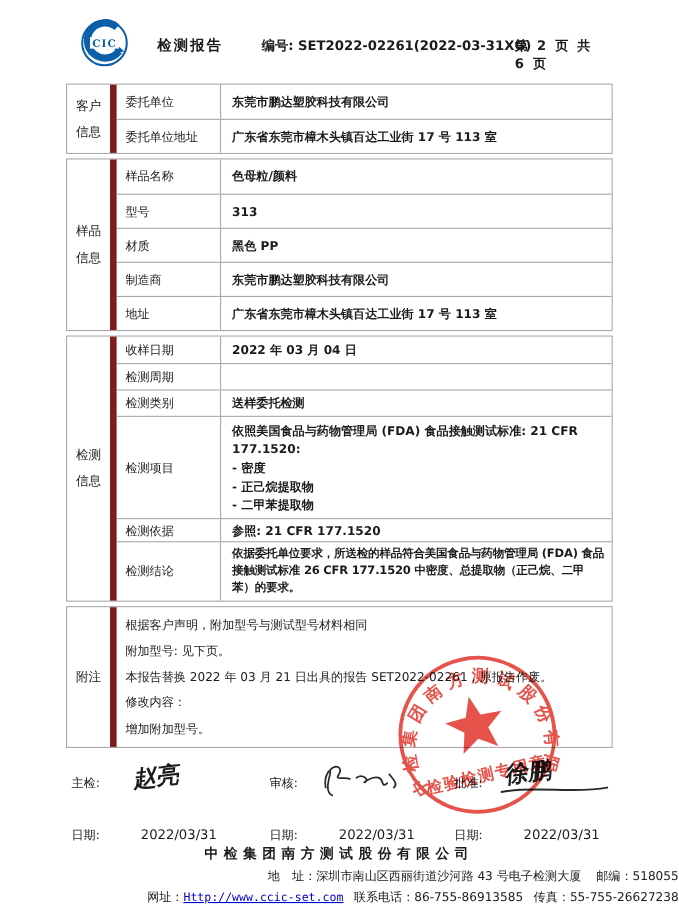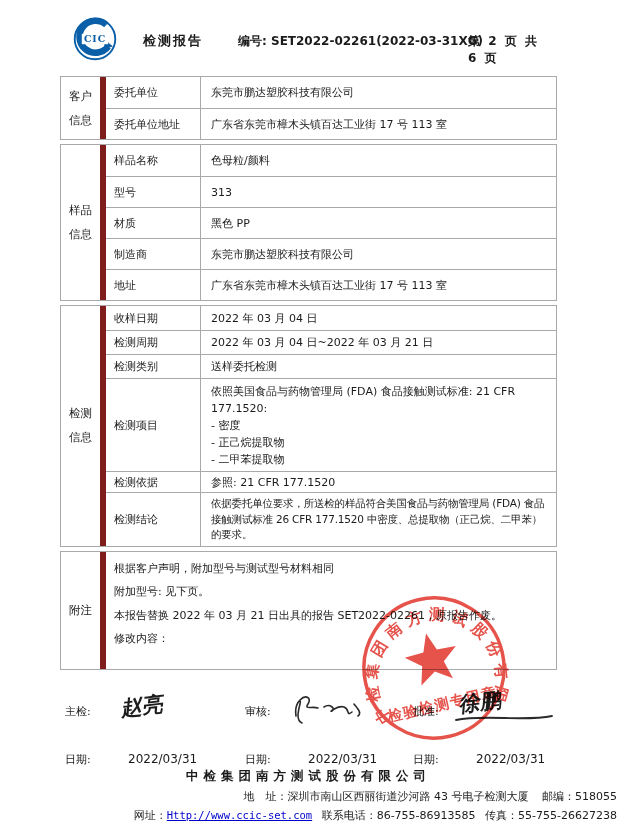--- a/index.html
+++ b/index.html
@@ -22,21 +22,21 @@
   .content { position:absolute; left:60px; top:76px; width:497px; }
   .tbl { position:relative; border:1px solid #a9a9a9; margin-bottom:4px; background:transparent; }
   .grp { position:absolute; left:0; top:0; bottom:0; width:45px; border-right:6px solid #7f1d1d;
          display:flex; flex-direction:column; justify-content:center; align-items:center; gap:9px;
          font-size:11.5px; }
   .rows { margin-left:45px; }
   .tr { display:flex; border-top:1px solid #a9a9a9; }
   .tr:first-child { border-top:none; }
   .td-l { width:95px; border-right:1px solid #a9a9a9; display:flex; align-items:center;
           padding-left:8px; font-size:11px; flex-shrink:0; }
-  .td-v { flex:1; display:flex; align-items:center; padding-left:10px; padding-right:6px; font-size:11px; }
+  .td-v { flex:1; display:flex; align-items:center; padding-left:10px; padding-right:6px; font-size:11px;font-weight:bold; }
   .h31 { min-height:31px; }
   .h24 { min-height:24px; }
   .multi { display:block; padding-top:4px; padding-bottom:3px; }
   .multi .ln { line-height:17px; }
   .para { line-height:15.5px; font-size:10.5px; letter-spacing:-0.2px; padding-top:3px; padding-bottom:3px; align-items:flex-start; }
   .notes-body { margin-left:45px; padding:5px 10px 5px 8px; font-size:11px; }
   .notes-body .nln { line-height:23.5px; }
 
   
   .signoff { position:absolute; left:60px; top:690px; width:499px; }
@@ -132,21 +132,20 @@
         <span>检测</span>
         <span>信息</span>
       </div>
       <div class="rows">
         <div class="tr h24">
           <div class="td-l">收样日期</div>
           <div class="td-v">2022 年 03 月 04 日</div>
         </div>
         <div class="tr h24">
           <div class="td-l">检测周期</div>
-          <div class="td-v">2022 年 03 月 04 日~2022 年 03 月 21 日</div>
         </div>
         <div class="tr h24">
           <div class="td-l">检测类别</div>
           <div class="td-v">送样委托检测</div>
         </div>
         <div class="tr" style="min-height:87px;">
           <div class="td-l">检测项目</div>
           <div class="td-v multi">
             <div class="ln">依照美国食品与药物管理局 (FDA) 食品接触测试标准: 21 CFR</div>
             <div class="ln">177.1520:</div>
@@ -168,20 +167,21 @@
 
     <div class="tbl" style="min-height:119px;">
       <div class="grp">
         <span>附注</span>
       </div>
       <div class="notes-body">
         <div class="nln">根据客户声明，附加型号与测试型号材料相同</div>
         <div class="nln">附加型号: 见下页。</div>
         <div class="nln">本报告替换 2022 年 03 月 21 日出具的报告 SET2022-02261，原报告作废。</div>
         <div class="nln">修改内容：</div>
+        <div class="nln">增加附加型号。</div>
       </div>
     </div>
   </div>
 
   <div class="signoff">
     <div class="sig-cols">
       <div class="sig-col sc1">
         <span class="sig-label">主检:</span>
         <span class="sig-name" style="left:62px; top:2px;">赵亮</span>
       </div>

